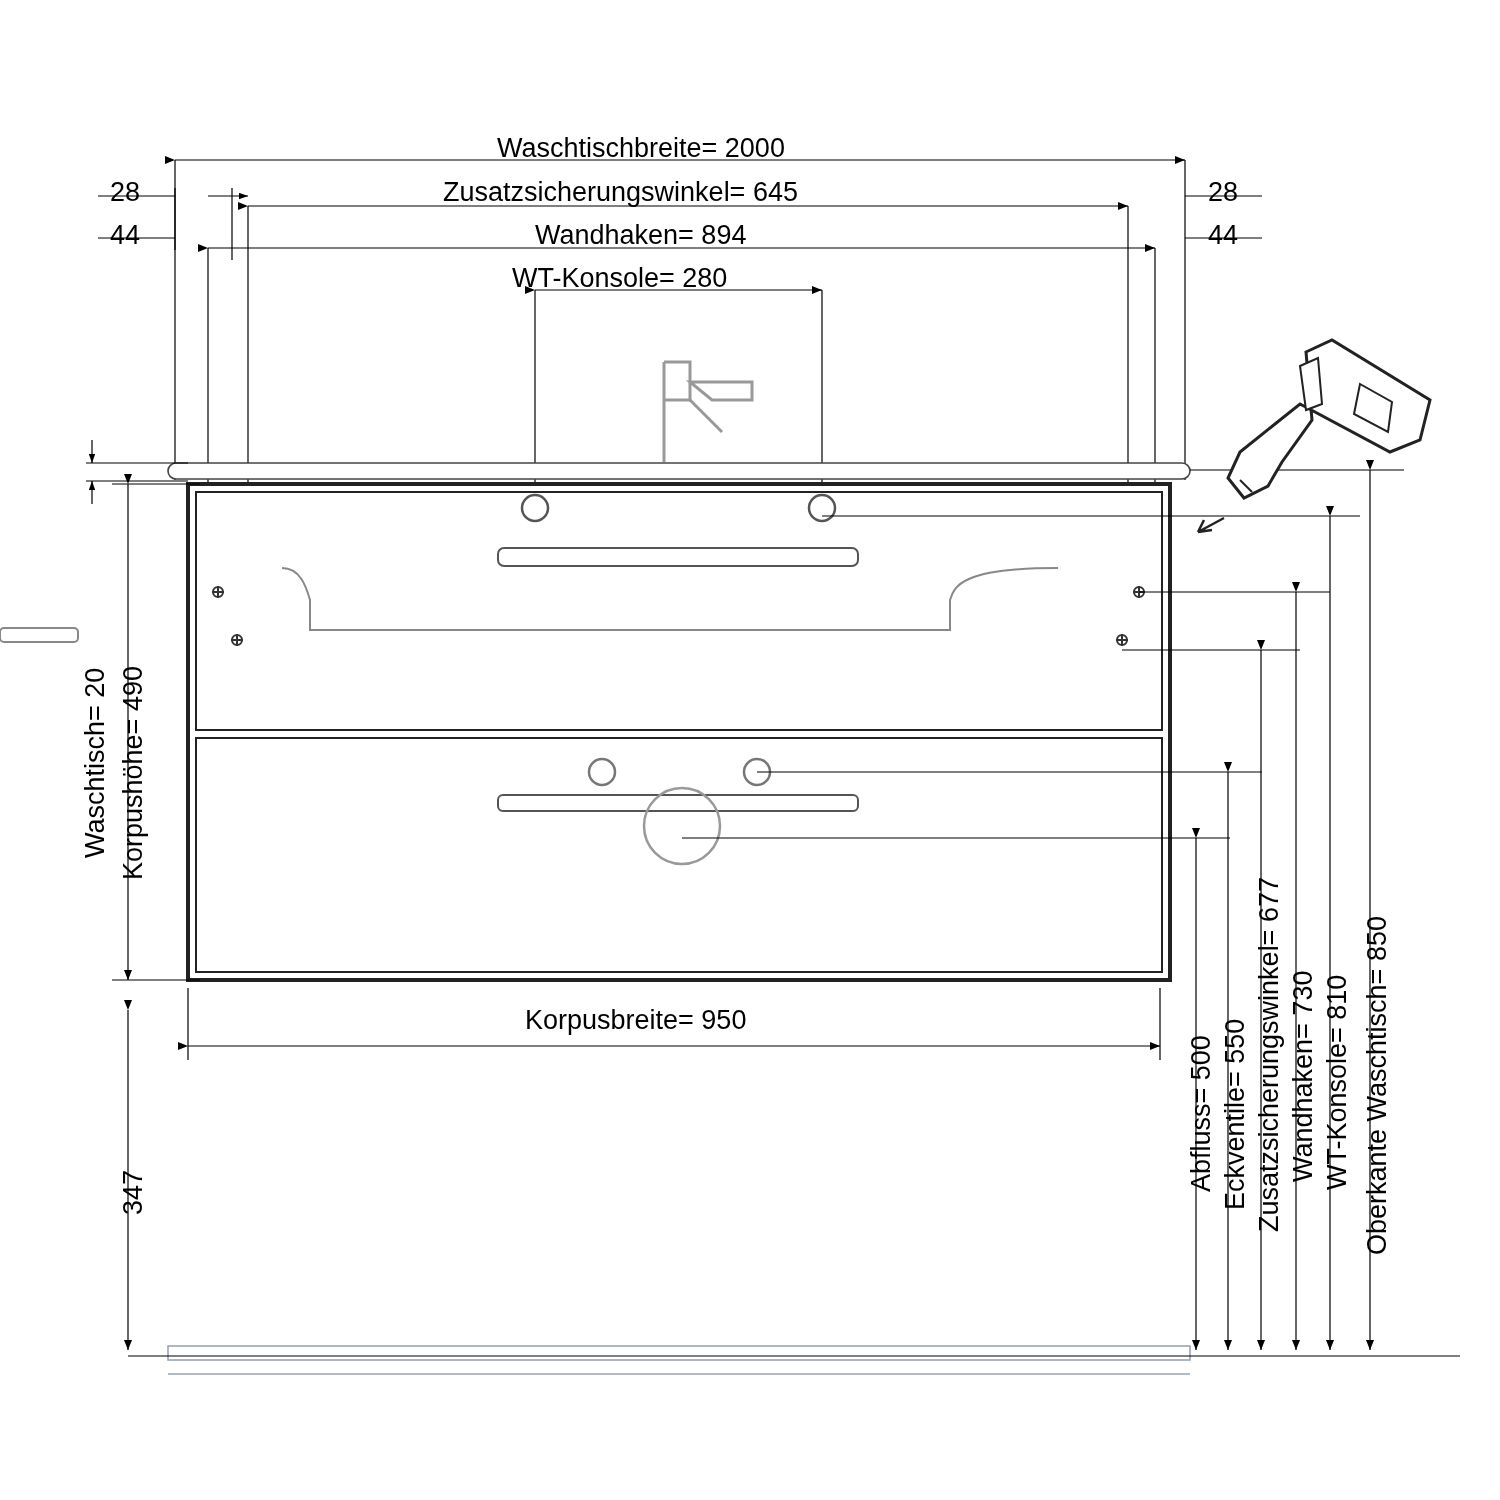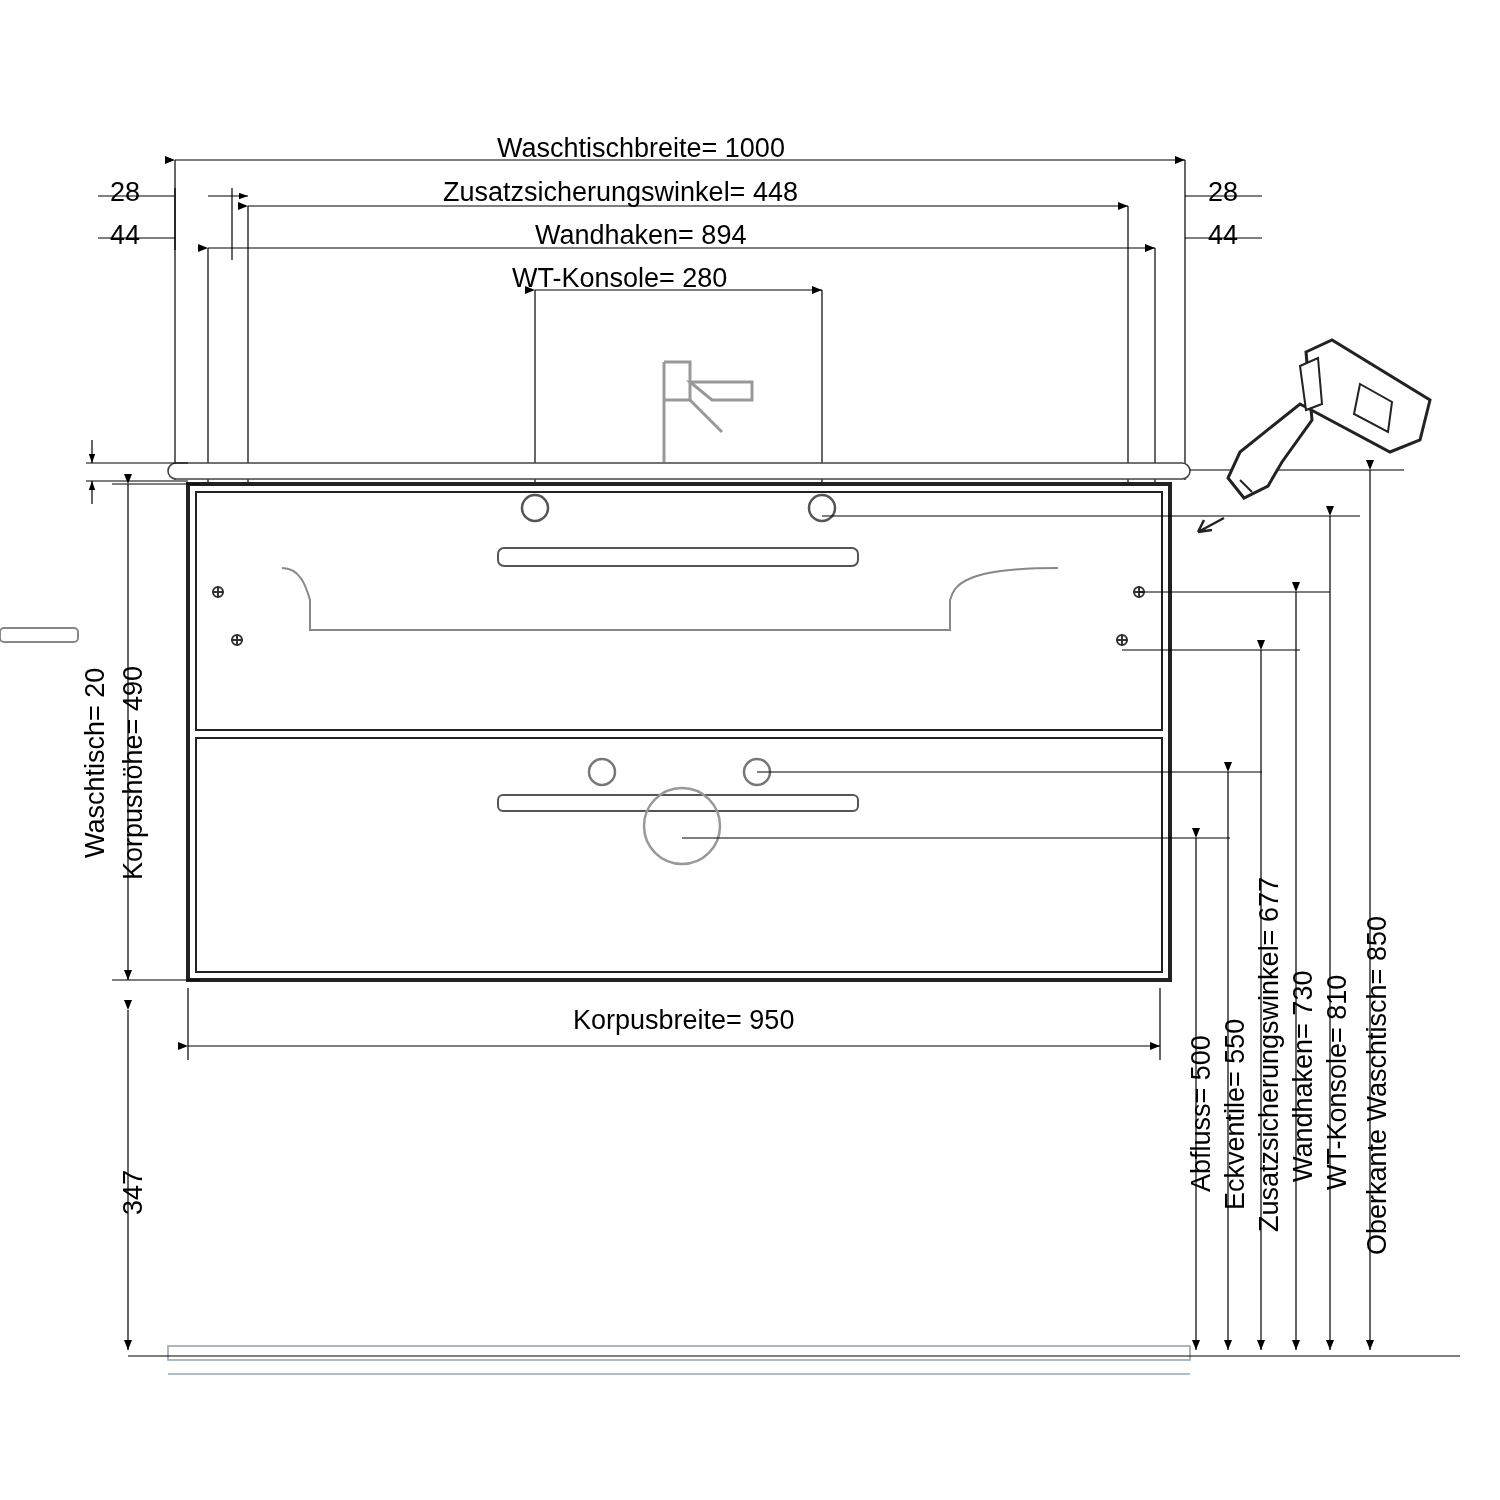--- a/index.html
+++ b/index.html
@@ -140,35 +140,35 @@
       <path d="M1306,352 L1332,340 L1430,400 L1420,440 L1390,452 L1300,404 L1240,452 L1228,478 L1244,498 L1268,486 L1282,462 L1312,420 Z"></path>
       <path d="M1300,366 L1318,358 L1322,404 L1306,410 Z" stroke-width="2"></path>
       <path d="M1360,384 L1392,402 L1388,432 L1354,414 Z" stroke-width="2"></path>
       <path d="M1240,480 L1252,492" stroke-width="2"></path>
     </g>
     <g stroke="#222" stroke-width="2.5" fill="none">
       <path d="M1224,518 L1198,532 M1198,532 L1212,530 M1198,532 L1204,520"></path>
     </g>
   </svg>
 
-  <div class="lbl" style="left:497px;top:133px;font-size:27px;">Waschtischbreite= 1000</div>
-  <div class="lbl" style="left:443px;top:177px;font-size:27px;">Zusatzsicherungswinkel=  448</div>
+  <div class="lbl" style="left:497px;top:133px;font-size:27px;">Waschtischbreite= 2000</div>
+  <div class="lbl" style="left:443px;top:177px;font-size:27px;">Zusatzsicherungswinkel=  645</div>
   <div class="lbl" style="left:535px;top:220px;font-size:27px;">Wandhaken=  894</div>
   <div class="lbl" style="left:512px;top:263px;font-size:27px;">WT-Konsole= 280</div>
 
   <div class="lbl" style="left:110px;top:177px;font-size:27px;">28</div>
   <div class="lbl" style="left:110px;top:220px;font-size:27px;">44</div>
   <div class="lbl" style="left:1208px;top:177px;font-size:27px;">28</div>
   <div class="lbl" style="left:1208px;top:220px;font-size:27px;">44</div>
 
   <div class="lbl vert" style="left:80px;top:858px;font-size:27px;transform:rotate(-90deg);">Waschtisch= 20</div>
   <div class="lbl vert" style="left:118px;top:880px;font-size:27px;transform:rotate(-90deg);">Korpushöhe= 490</div>
   <div class="lbl vert" style="left:118px;top:1215px;font-size:27px;transform:rotate(-90deg);">347</div>
 
-  <div class="lbl" style="left:525px;top:1005px;font-size:27px;margin-left:48px;">Korpusbreite= 950</div>
+  <div class="lbl" style="left:525px;top:1005px;font-size:27px;">Korpusbreite= 950</div>
 
   <div class="lbl vert" style="left:1186px;top:1192px;font-size:27px;transform:rotate(-90deg);">Abfluss=  500</div>
   <div class="lbl vert" style="left:1220px;top:1210px;font-size:27px;transform:rotate(-90deg);">Eckventile=  550</div>
   <div class="lbl vert" style="left:1254px;top:1232px;font-size:27px;transform:rotate(-90deg);">Zusatzsicherungswinkel=  677</div>
   <div class="lbl vert" style="left:1288px;top:1182px;font-size:27px;transform:rotate(-90deg);">Wandhaken=  730</div>
   <div class="lbl vert" style="left:1322px;top:1190px;font-size:27px;transform:rotate(-90deg);">WT-Konsole= 810</div>
   <div class="lbl vert" style="left:1362px;top:1255px;font-size:27px;transform:rotate(-90deg);">Oberkante Waschtisch= 850</div>
 
 </div>
 

